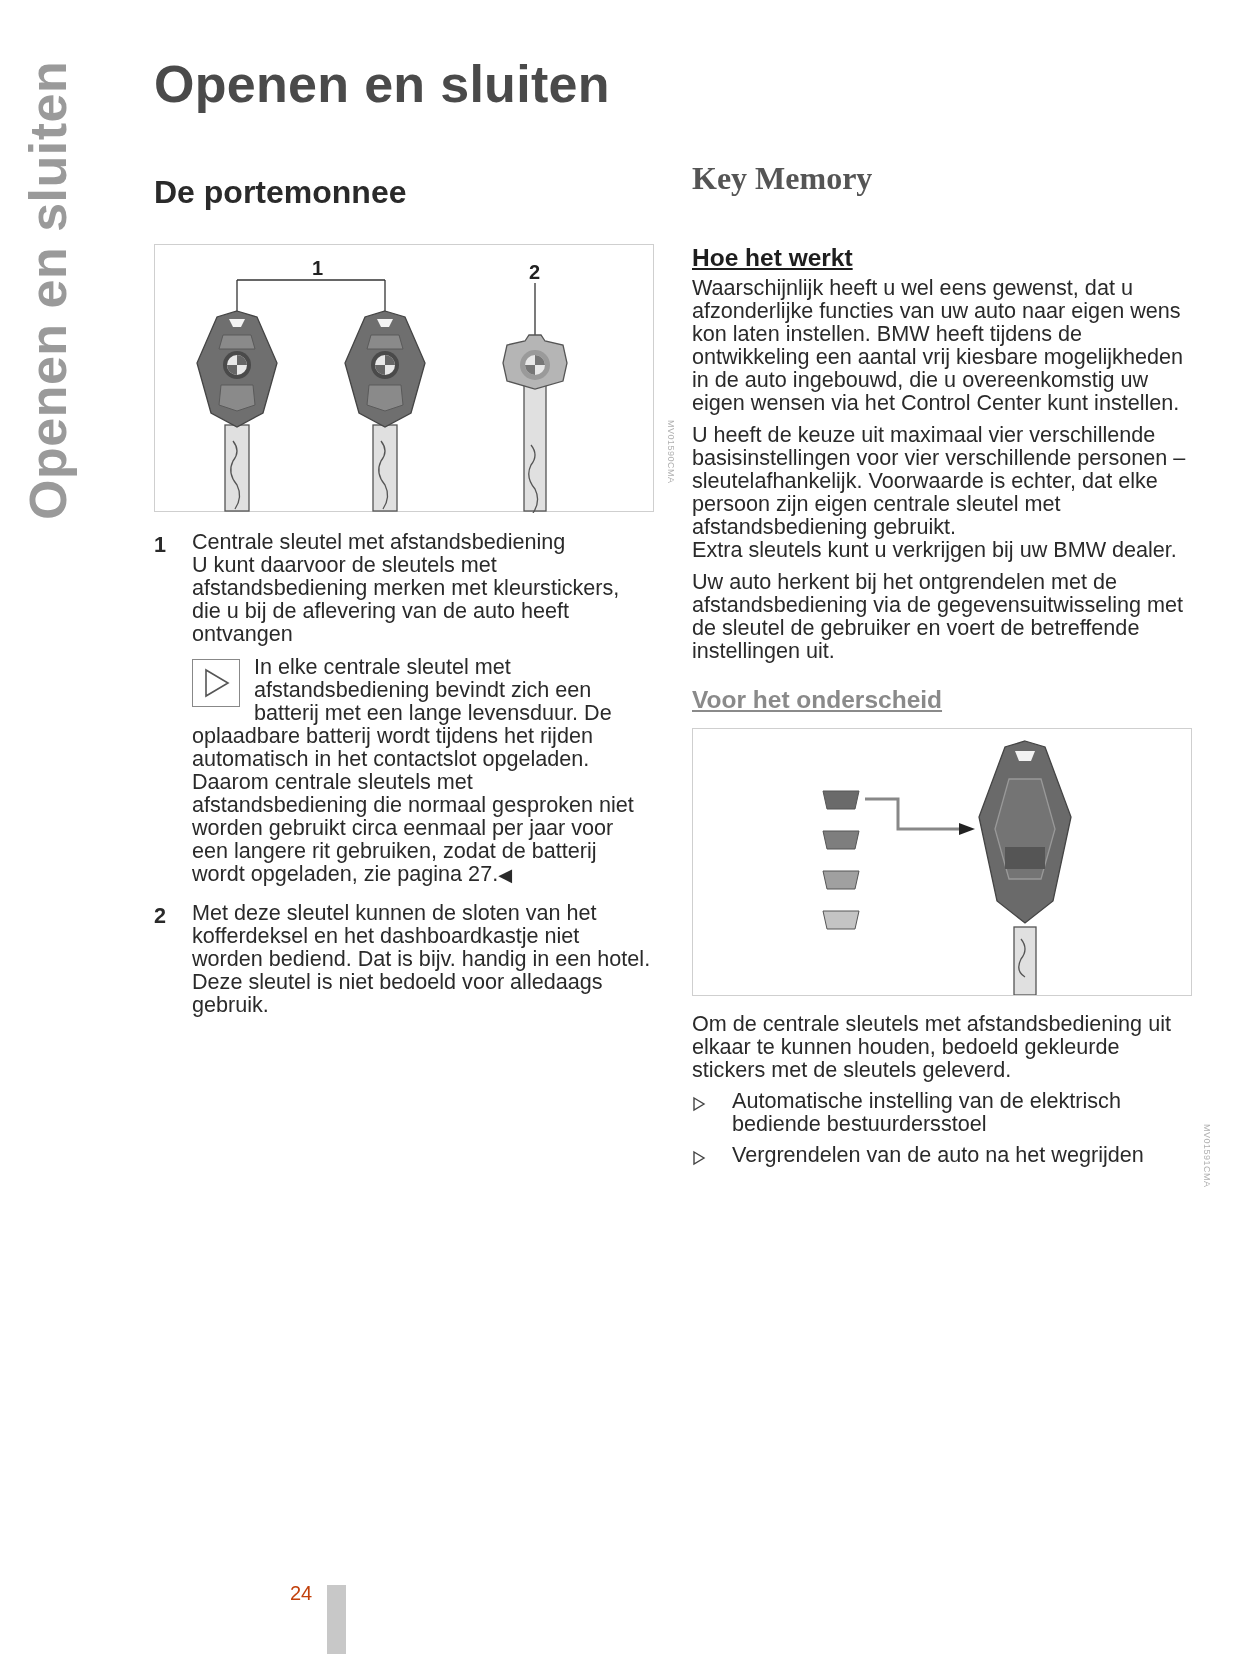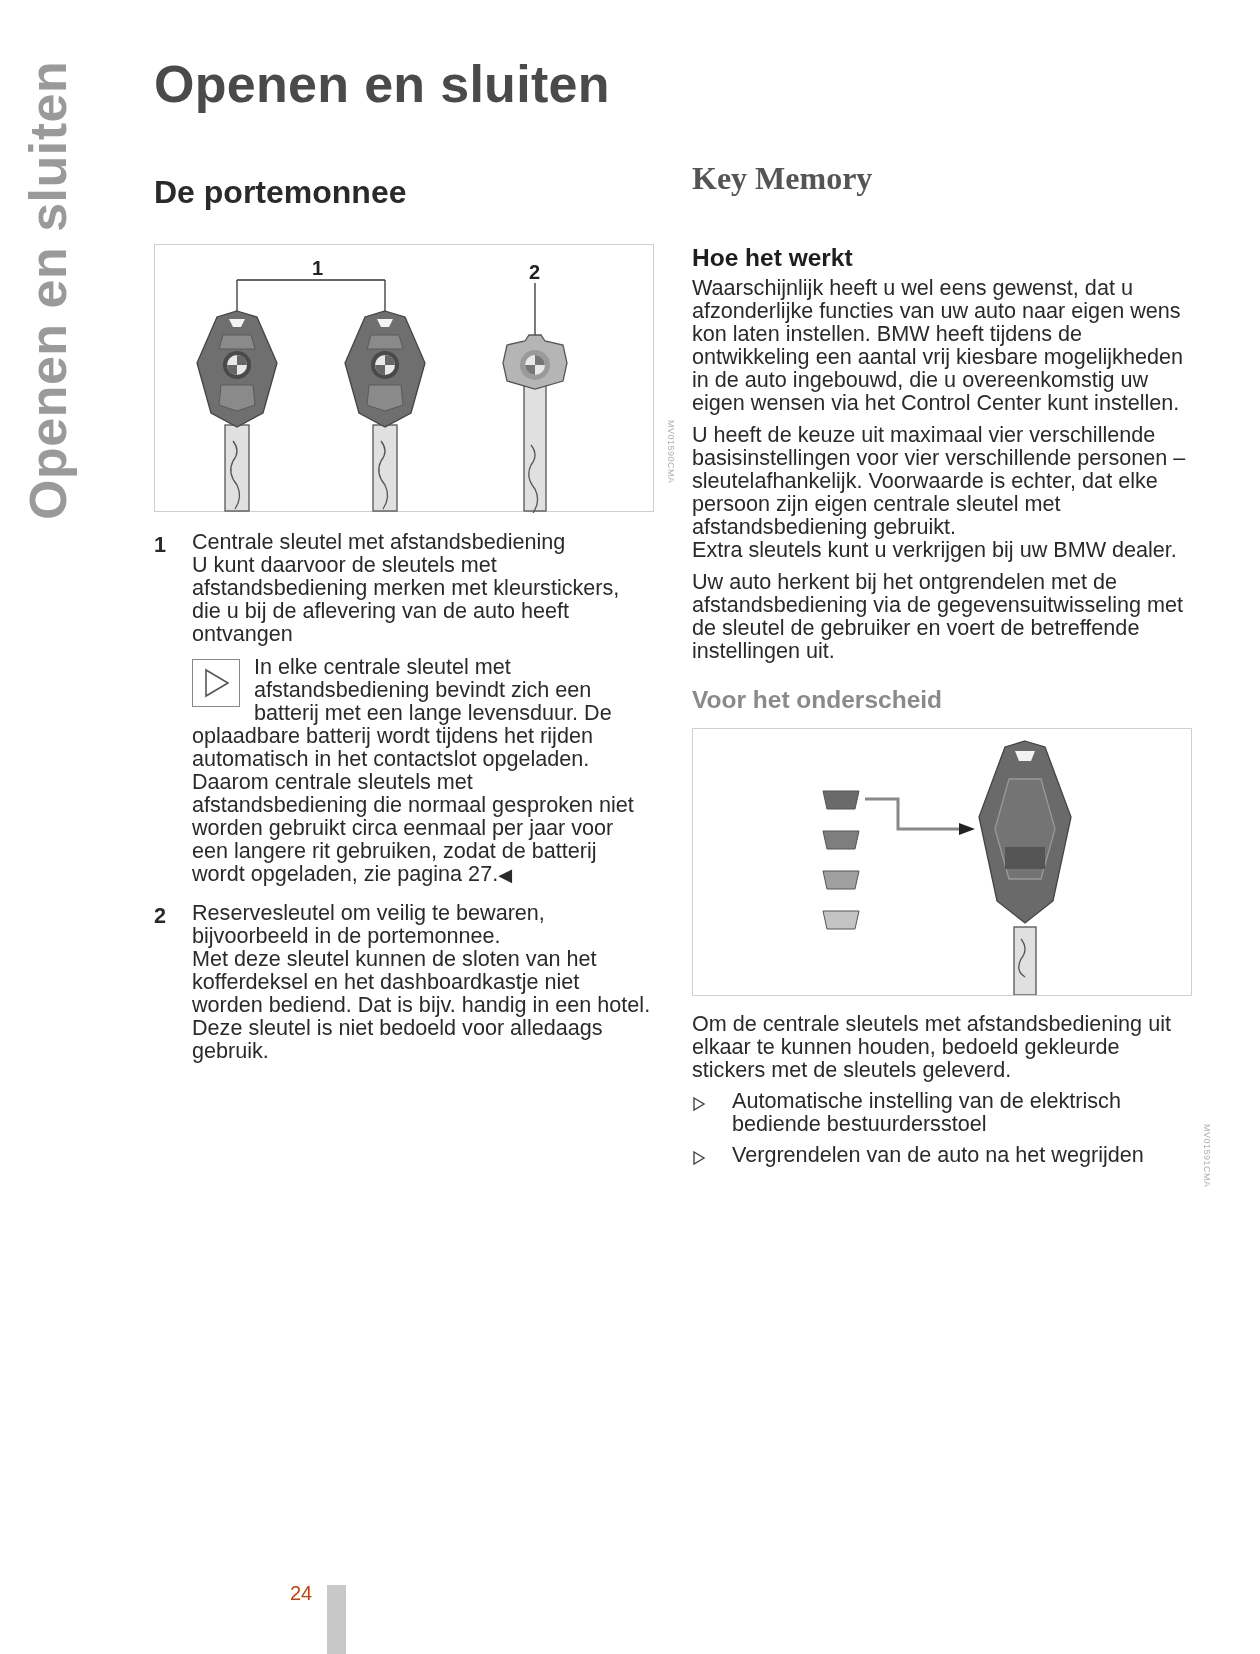--- a/index.html
+++ b/index.html
@@ -11,21 +11,21 @@
     transform-origin: 0 0; transform: rotate(-90deg);
     font-family: "Liberation Sans", sans-serif; font-weight: bold;
     font-size: 52px; color: #9a9a9a; white-space: nowrap; letter-spacing: 0.5px;
   }
   .page-title {
     position: absolute; left: 154px; top: 54px;
     font-size: 52px; font-weight: bold; color: #4a4a4a; letter-spacing: 0.3px;
   }
   .h2 { position: absolute; font-size: 32px; font-weight: bold; color: #2a2a2a; }
   .h2.gray { color: #555; }
-  .h3 { font-size: 24.5px; font-weight: bold; color: #1e1e1e; }
+  .h3 { font-size: 24.5px; font-weight: bold; color: #1e1e1e; text-decoration: underline; }
   .h3.light { color: #8a8a8a; }
 
   .col-left { position: absolute; left: 154px; top: 530px; width: 500px; }
   .col-right { position: absolute; left: 692px; top: 244px; width: 500px; }
   p, .txt { font-size: 21.6px; line-height: 23px; color: #2a2a2a; }
   .para { margin-bottom: 9px; }
 
   .item { display: flex; }
   .item-num { width: 38px; font-weight: bold; font-size: 21.6px; line-height: 29.2px; color: #2a2a2a; flex-shrink: 0; }
   .item-body { flex: 1; }
@@ -121,21 +121,20 @@
             </svg>
         </div>
         <p>In elke centrale sleutel met afstandsbediening bevindt zich een batterij met een lange levensduur. De oplaadbare batterij wordt tijdens het rijden automatisch in het contactslot opgeladen.</p>
         <p style="clear:both;"><span>Daarom centrale sleutels met afstandsbediening die normaal gesproken niet worden gebruikt circa eenmaal per jaar voor een langere rit gebruiken, zodat de batterij wordt opgeladen, zie pagina 27.</span><span class="end-mark">◀</span></p>
       </div>
     </div>
   </div>
   <div class="item" style="margin-top:14px;">
     <div class="item-num">2</div>
     <div class="item-body">
-      <p>Reservesleutel om veilig te bewaren, bijvoorbeeld in de portemonnee.</p>
       <p>Met deze sleutel kunnen de sloten van het kofferdeksel en het dashboardkastje niet worden bediend. Dat is bijv. handig in een hotel. Deze sleutel is niet bedoeld voor alledaags gebruik.</p>
     </div>
   </div>
 </div>
 
 <h2 class="h2 gray" style="left:692px; top:160px;font-family:Liberation Serif, serif;">Key Memory</h2>
 
 <div class="col-right">
   <h3 class="h3" style="margin-bottom:4px;">Hoe het werkt</h3>
   <p class="para">Waarschijnlijk heeft u wel eens gewenst, dat u afzonderlijke functies van uw auto naar eigen wens kon laten instellen. BMW heeft tijdens de ontwikkeling een aantal vrij kiesbare mogelijkheden in de auto ingebouwd, die u overeenkomstig uw eigen wensen via het Control Center kunt instellen.</p>

